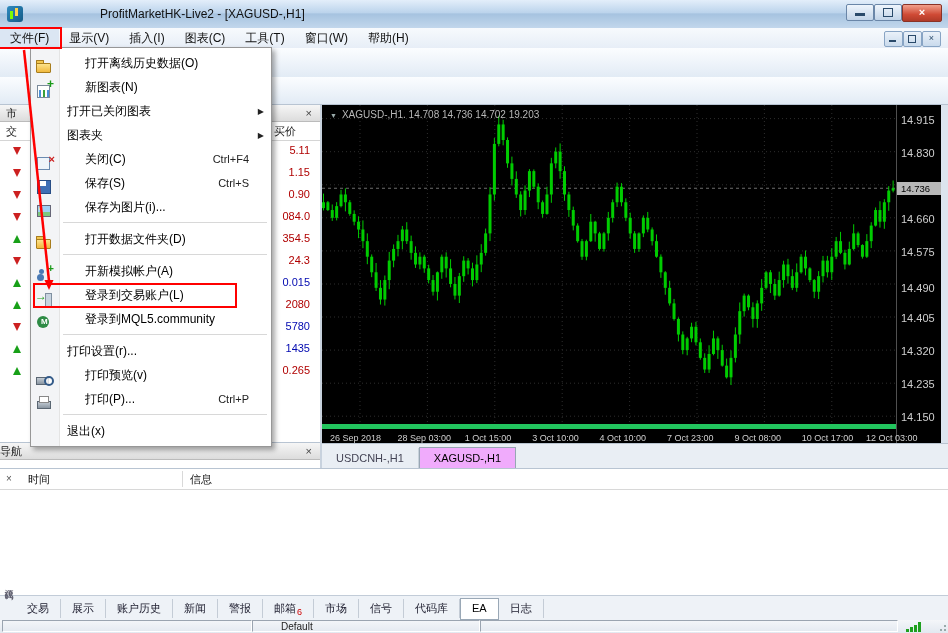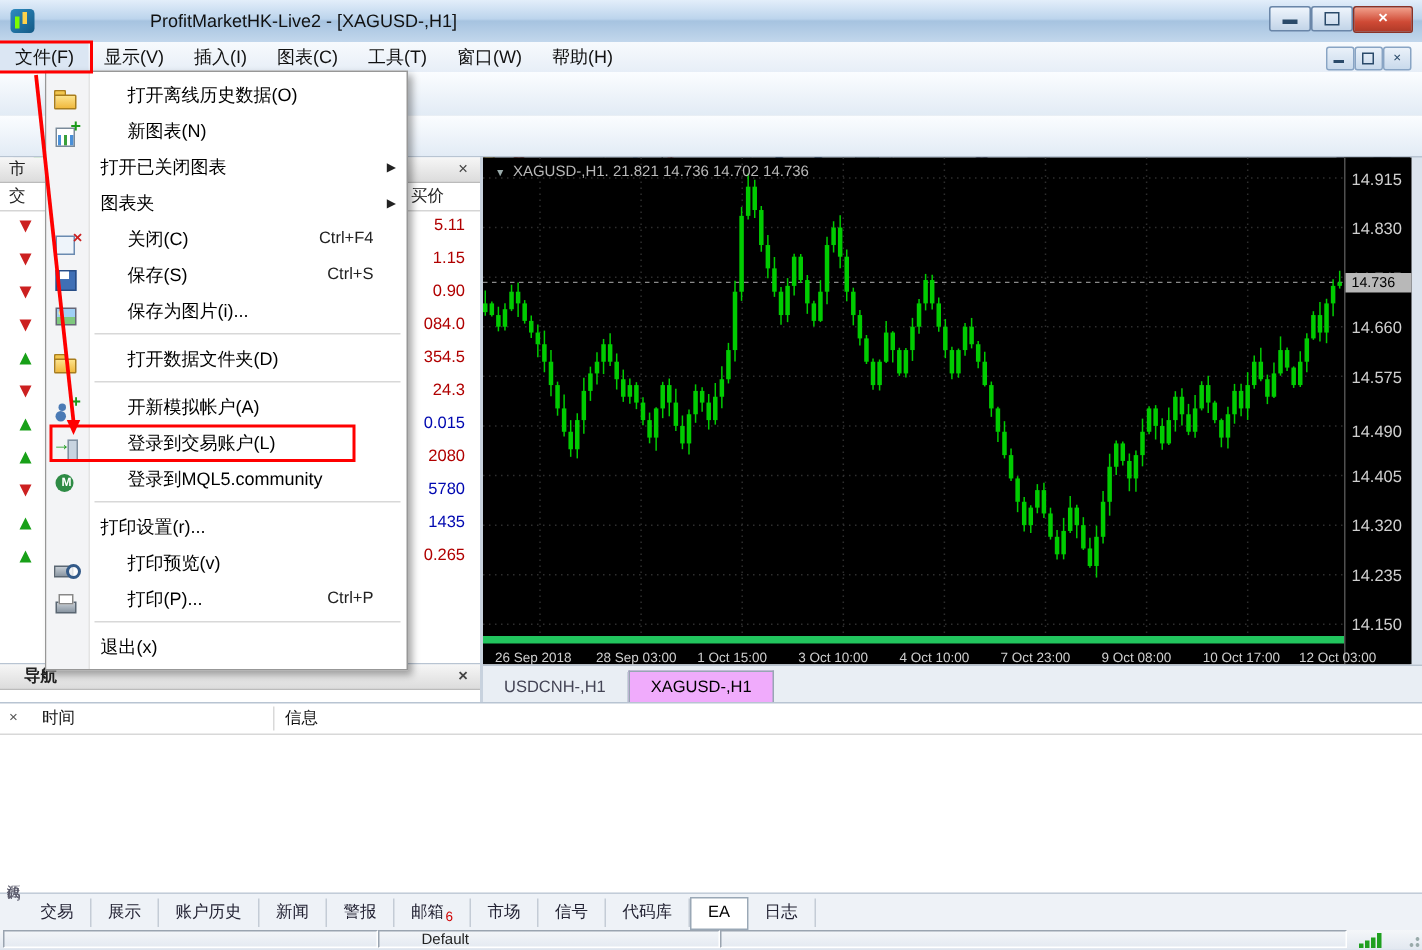--- a/index.html
+++ b/index.html
@@ -71,21 +71,21 @@
   #mw-colhead .c1{position:absolute;left:6px;}
   #mw-colhead .c2{position:absolute;left:274px;}
   #mw-rows{position:absolute;left:0;top:35px;width:100%;}
   .mw-row{position:relative;height:22px;}
   .mw-arr{position:absolute;left:13px;top:7px;width:0;height:0;border-left:4px solid transparent;border-right:4px solid transparent;}
   .mw-arr.up{border-bottom:8px solid #18a018;}
   .mw-arr.down{border-top:8px solid #cc2020;}
   .mw-price{position:absolute;right:10px;top:4px;font-size:11px;}
   .mw-price.red{color:#b00000;} .mw-price.blue{color:#0008b0;}
   #navigator{position:absolute;left:0;top:442px;width:320px;height:26px;background:#fff;border-top:1px solid #b8c4d2;border-right:1px solid #b8c4d2;}
-  #nav-titlebar{position:absolute;left:0;top:0;width:100%;height:17px;background:linear-gradient(#f6f6f6,#dcdcdc);border-bottom:1px solid #bbb;font-size:11px;line-height:17px;padding-left:16px;box-sizing:border-box;color:#222;font-weight:bold;}
+  #nav-titlebar{position:absolute;left:0;top:0;width:100%;height:17px;background:linear-gradient(#f6f6f6,#dcdcdc);border-bottom:1px solid #bbb;font-size:11px;line-height:17px;padding-left:0;box-sizing:border-box;color:#222;}
   #splitter-v{position:absolute;left:320px;top:105px;width:2px;height:363px;background:#c8d2de;}
   
   #chart-region{position:absolute;left:322px;top:105px;width:618px;height:338px;background:#000;}
   #candles{position:absolute;left:0;top:0;}
   #chart-header{position:absolute;left:8px;top:4px;font-size:10px;color:#b8b8b8;z-index:3;}
   #chart-header .oct{font-size:7px;color:#9aa;margin-right:5px;}
   #paxis{position:absolute;left:574px;top:0;width:44px;height:338px;border-left:1px solid #505050;background:#000;}
   .ptick{position:absolute;left:4px;font-size:11px;color:#cfcfcf;}
   #price-tag{position:absolute;left:0;width:44px;height:13px;background:#b8b8b8;color:#000;font-size:9.5px;line-height:13px;padding-left:4px;box-sizing:border-box;z-index:2;}
   #taxis{position:absolute;left:0;top:319px;width:574px;height:19px;border-top:5px solid #22c55e;}
@@ -609,21 +609,21 @@
         <line x1="557.9732824427482" x2="557.9732824427482" y1="96.26168599203234" y2="122.62658047399906" stroke="#00CC00" stroke-width="1"></line>
         <rect x="556.4732824427482" y="105.03658536585368" width="3" height="11.670731707316847" fill="#00CC00"></rect>
         <line x1="562.3549618320611" x2="562.3549618320611" y1="94.16977487435844" y2="123.8022298381066" stroke="#00CC00" stroke-width="1"></line>
         <rect x="560.8549618320611" y="97.25609756097579" width="3" height="19.45121951219474" fill="#00CC00"></rect>
         <line x1="566.736641221374" x2="566.736641221374" y1="81.10153063023515" y2="105.81087915071576" stroke="#00CC00" stroke-width="1"></line>
         <rect x="565.236641221374" y="85.58536585365826" width="3" height="11.670731707317529" fill="#00CC00"></rect>
         <line x1="571.1183206106871" x2="571.1183206106871" y1="75.50343651097305" y2="87.37469046708172" stroke="#00CC00" stroke-width="1"></line>
         <rect x="569.6183206106871" y="83.25121951219474" width="3" height="2.334146341463523" fill="#00CC00"></rect>
       </svg>
     <div id="chart-header">
-      <span class="oct">▼</span><span>XAGUSD-,H1. 21.821 14.736 14.702 14.736</span>
+      <span class="oct">▼</span><span>XAGUSD-,H1. 14.708 14.736 14.702 19.203</span>
     </div>
     <div id="paxis">
       <div id="price-tag" style="top: 77.2512px;">14.736</div>
     <span class="ptick" style="top: 8.61585px;">14.915</span>
         <span class="ptick" style="top: 41.6829px;">14.830</span>
         <span class="ptick" style="top: 74.75px;">14.745</span>
         <span class="ptick" style="top: 107.817px;">14.660</span>
         <span class="ptick" style="top: 140.884px;">14.575</span>
         <span class="ptick" style="top: 177px;">14.490</span>
         <span class="ptick" style="top: 207.018px;">14.405</span>

